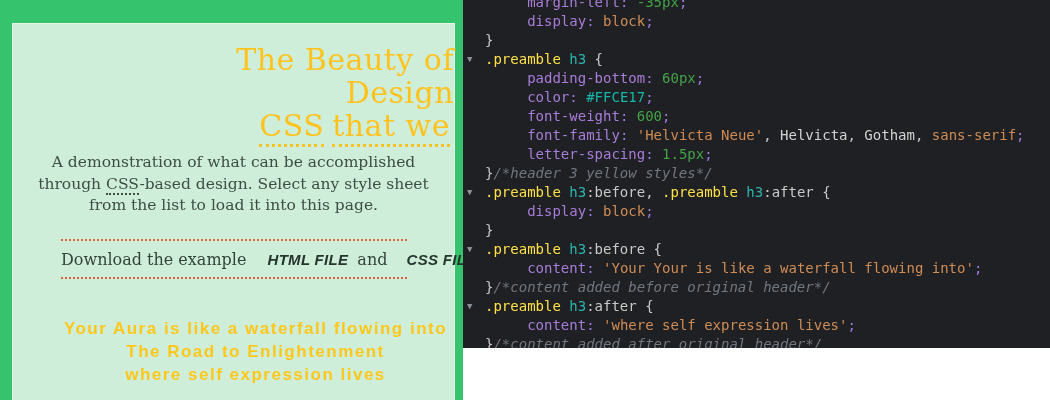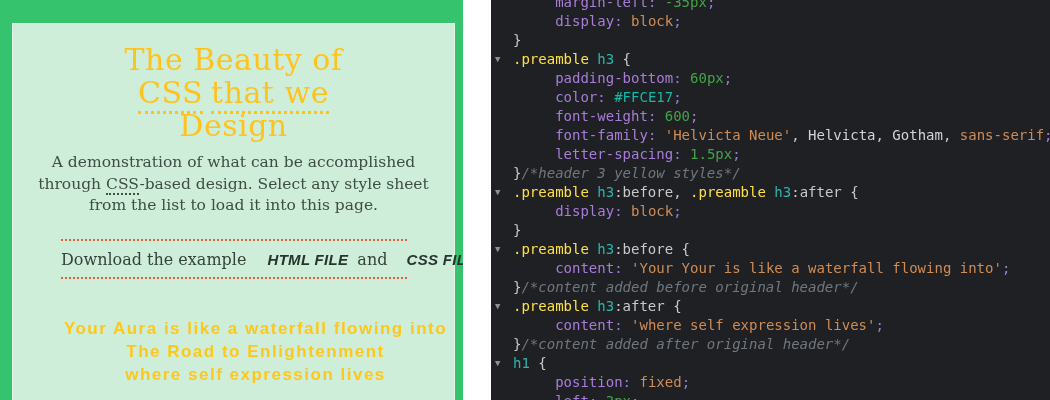--- a/index.html
+++ b/index.html
@@ -15,21 +15,21 @@
   }
   .panel {
     position: absolute; left: 12px; top: 23px; width: 443px; height: 390px;
     background: #cfeeda; border: 1px solid rgba(255,255,255,0.45);
     text-align: center;
   }
   .page-title {
     margin-top: 19px;
     font-family: "DejaVu Serif", serif;
     font-size: 30px; line-height: 33px; font-weight: normal;
-    color: #fec31e; letter-spacing: 0.5px;
+    color: #fec31e; letter-spacing: 0.5px; text-align: right;
   }
   .title-link {
     text-decoration: none; color: #fec31e;
     border-bottom: 3px dotted #fec31e; padding-bottom: 1px;
     margin: 0 4px; cursor: pointer;
   }
   .intro {
     margin-top: 10px;
     font-size: 15.5px; line-height: 21.5px; color: #3e4e44;
   }
@@ -51,22 +51,22 @@
   .dl-and { margin: 0 14px 0 4px; }
   .banner {
     margin-top: 38px;
     font-family: "Liberation Sans", sans-serif;
     font-weight: bold; font-size: 17px; line-height: 23px;
     letter-spacing: 1.5px; color: #fdc71b; padding-left: 44px;
   }
 
   
   .editor {
-    flex: 1; height: 400px; background: #1f2023;
-    overflow: hidden; position: relative; margin-left: 28px;
+    flex: 1; height: 348px; background: #1f2023;
+    overflow: hidden; position: relative;
   }
   .code {
     position: absolute; top: -7px; left: 0; width: 600px;
     font-family: "DejaVu Sans Mono", monospace;
     font-size: 14px; line-height: 19px;
   }
   .cl { display: flex; height: 19px; white-space: pre; }
   .gutter {
     width: 22px; flex: none; text-align: left; padding-left: 4px;
     font-size: 9px; line-height: 19px; color: #8b9199; cursor: pointer;
@@ -88,24 +88,24 @@
 </head>
 <body>
 
 <div class="app">
 
   <div class="preview">
     <div class="panel">
 
       <h1 class="page-title">
         <div>The Beauty of</div>
+        <div>Design</div>
         <div>
           <a class="title-link">CSS</a><a class="title-link">that we</a>
         </div>
-        <div>Design</div>
       </h1>
 
       <p class="intro">
         <span style="display:block">A demonstration of what can be accomplished</span>
         <span style="display:block"><span>through </span><span class="acronym">CSS</span><span>-based design. Select any style sheet</span></span>
         <span style="display:block">from the list to load it into this page.</span>
       </p>
 
       <div class="download">
         <span class="dl-label">Download the example</span>

